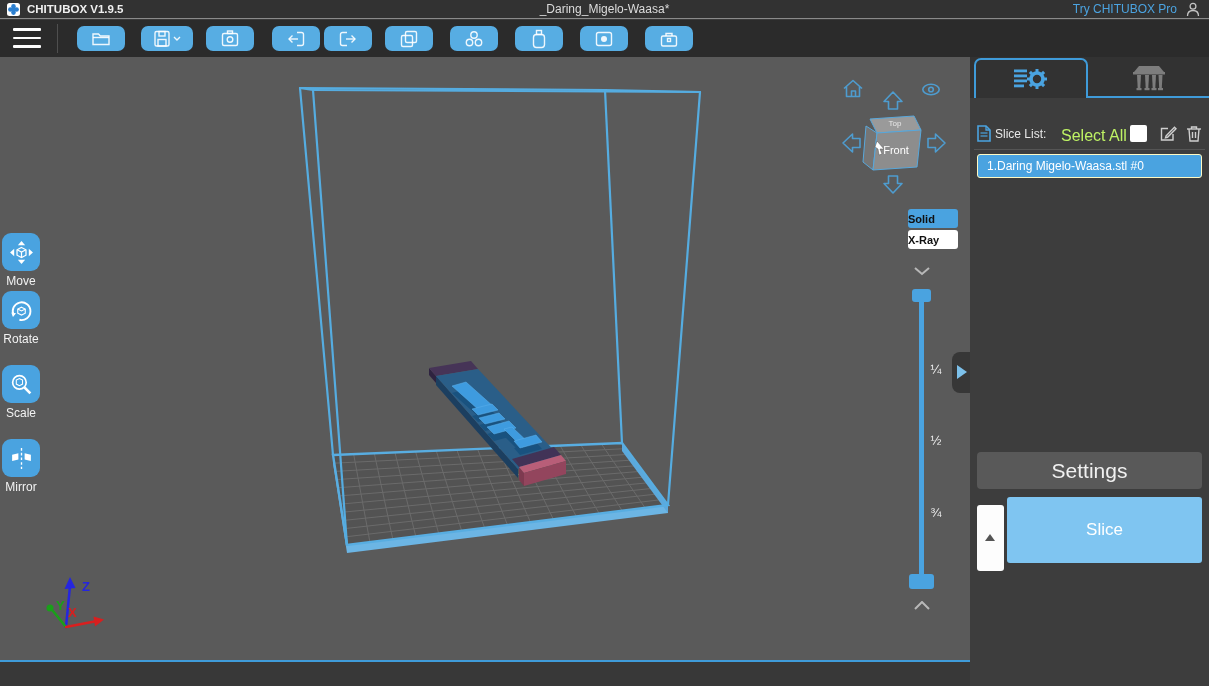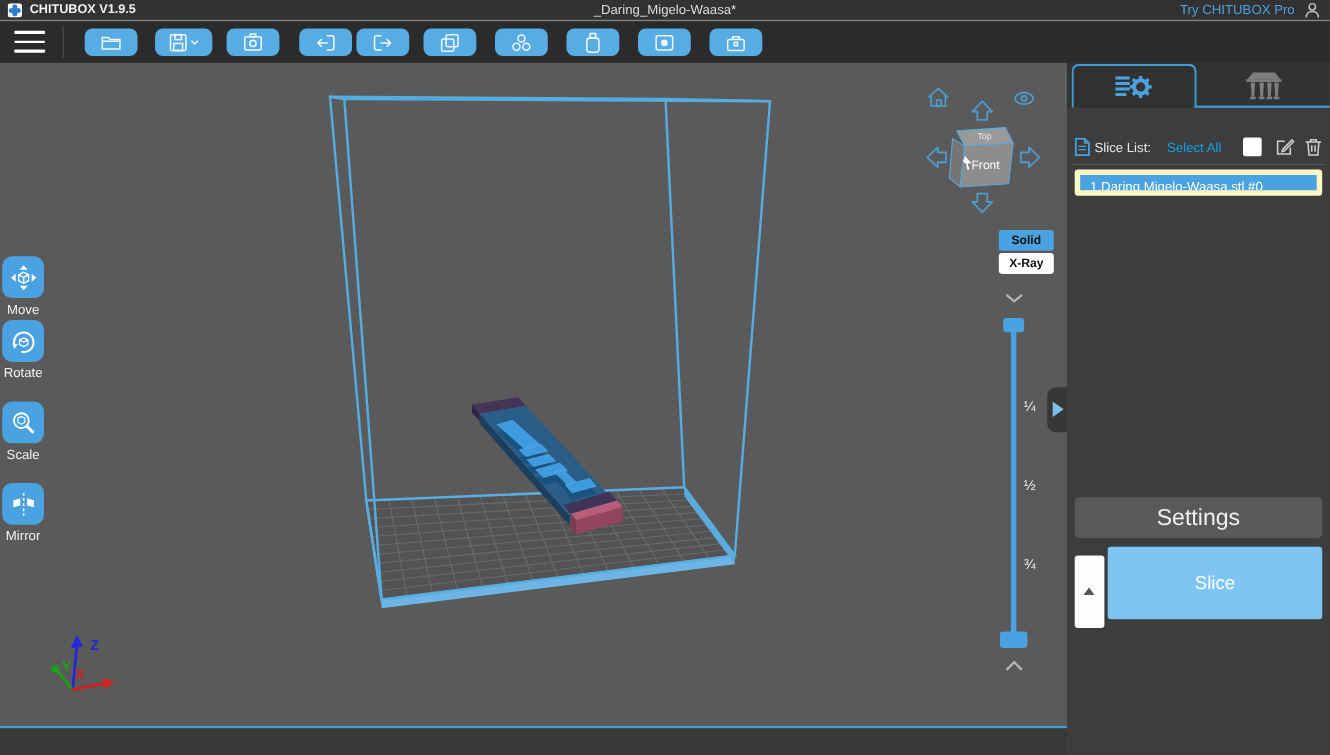--- a/index.html
+++ b/index.html
@@ -36,21 +36,21 @@
 
   
   .tool { position:absolute; left:2px; width:60px; text-align:left; }
   .tool-btn { width:38px; height:38px; background:#4aa3e0; border:none; border-radius:9px;
               cursor:pointer; display:flex; align-items:center; justify-content:center; }
   .tool-btn svg { stroke:#fff; fill:none; stroke-width:1.4; }
   .tool-label { width:52px; margin-left:-7px; text-align:center; font-size:12px; color:#f2f2f2; margin-top:3px; }
 
   
   .mode-btn { position:absolute; left:908px; width:50px; height:19px; border:none; border-radius:3px;
-              font-size:11px; font-weight:700; color:#101010; cursor:pointer; text-align:center; }
+              font-size:11px; font-weight:700; color:#101010; cursor:pointer; text-align:left; }
   .mode-solid { top:152px; background:#4aa3e0; }
   .mode-xray  { top:173px; background:#ffffff; }
 
   
   .slider-track { position:absolute; left:919px; top:236px; width:5px; height:292px;
                   background:#4aa3e0; border-radius:2px; cursor:pointer; }
   .slider-handle-top { position:absolute; left:912px; top:232px; width:19px; height:13px;
                        background:#4aa3e0; border-radius:3px; cursor:grab; }
   .slider-handle-bottom { position:absolute; left:909px; top:517px; width:25px; height:15px;
                           background:#4aa3e0; border-radius:3px; cursor:grab; }
@@ -72,29 +72,29 @@
   .tab { position:absolute; top:1px; height:40px; display:flex; align-items:center;
          justify-content:center; cursor:pointer; }
   .tab-active { left:4px; width:114px; border:2px solid #3f9bd9; border-bottom:none;
                 border-radius:7px 7px 0 0; }
   .tab-inactive { left:118px; width:121px; }
   .tab-underline { position:absolute; left:116px; top:39px; width:123px; height:2px; background:#3f9bd9; }
 
   .filelist-header { position:absolute; left:0; top:68px; width:239px; height:20px; }
   .fl-doc { position:absolute; left:7px; top:0px; }
   .fl-title { position:absolute; left:25px; top:2px; font-size:12px; color:#e8e8e8; }
-  .fl-selectall { position:absolute; left:91px; top:2px; font-size:12px; color:#0ea5e9; }
+  .fl-selectall { position:absolute; left:91px; top:2px; font-size:16px; color:#bef264; }
   .fl-checkbox { position:absolute; left:160px; top:0px; width:17px; height:17px;
                  background:#fff; border-radius:2px; cursor:pointer; }
   .fl-edit { position:absolute; left:190px; top:0px; cursor:pointer; }
   .fl-trash { position:absolute; left:216px; top:0px; cursor:pointer; }
   .fl-sep { position:absolute; left:4px; top:92px; width:231px; height:1px; background:#555; }
 
   .file-row { position:absolute; left:7px; top:97px; width:225px; height:24px; background:#4aa3e0;
-              border:5px solid #fef9c3; border-radius:3px; line-height:22px; padding-left:9px;
+              border:1px solid #fef9c3; border-radius:3px; line-height:22px; padding-left:9px;
               font-size:12px; color:#fff; cursor:pointer; white-space:nowrap; overflow:hidden; }
 
   .settings-btn { position:absolute; left:7px; top:395px; width:225px; height:37px;
                   background:#595959; border:none; border-radius:4px; color:#f0f0f0;
                   font-size:21px; cursor:pointer; font-family:"Liberation Sans",sans-serif; }
   .slice-opt { position:absolute; left:7px; top:448px; width:27px; height:66px; background:#fdfdfd;
                border:none; border-radius:3px; cursor:pointer; }
   .slice-opt .tri-up { position:absolute; left:8px; top:29px; width:0; height:0;
                border-left:5px solid transparent; border-right:5px solid transparent;
                border-bottom:7px solid #555; }

